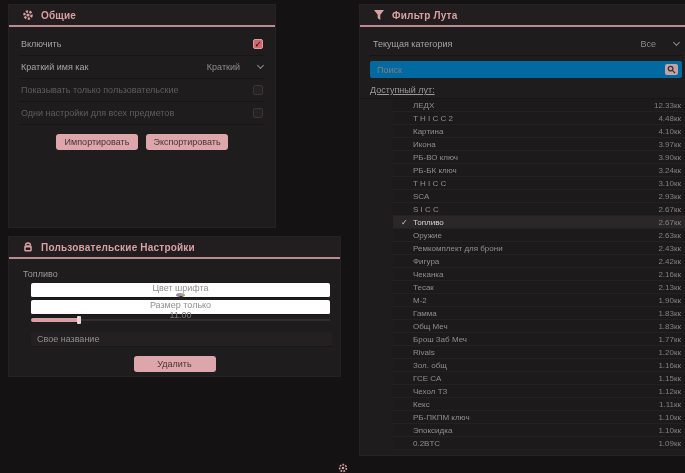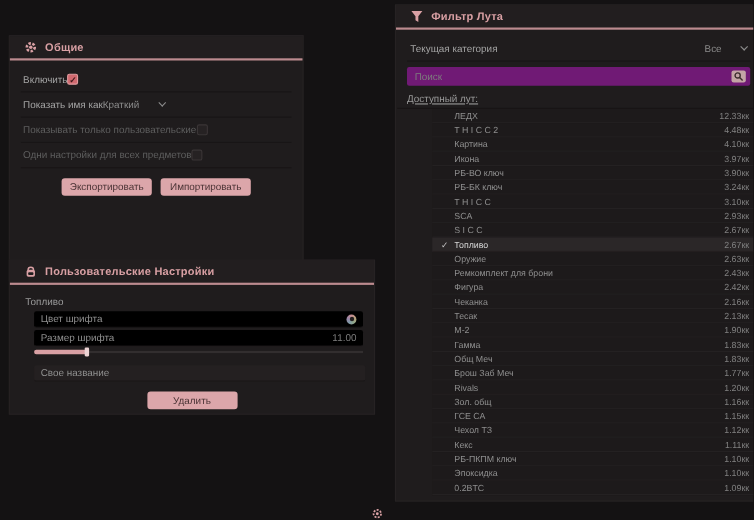--- a/index.html
+++ b/index.html
@@ -1,69 +1,69 @@
 <!DOCTYPE html>
 <html><head>
 <meta charset="utf-8">
 <style>
   html,body{margin:0;padding:0;background:#141213;}
   *{box-sizing:border-box;font-family:"Liberation Sans",sans-serif;}
   #screen{position:relative;width:685px;height:473px;background:#141213;overflow:hidden;}
 
   .panel{position:absolute;background:#1f1c1d;border:1px solid #262223;}
-  #panel-general{left:8px;top:4px;width:268px;height:224px;margin-top:28px;}
+  #panel-general{left:8px;top:4px;width:268px;height:224px;}
   #panel-custom{left:8px;top:236px;width:333px;height:141px;}
   #panel-filter{left:359px;top:4px;width:334px;height:452px;display:flex;flex-direction:column;}
 
   .panel-header{height:22px;display:flex;align-items:center;gap:7px;padding:0 12px;
     border-bottom:2px solid #bc8b8f;background:#221e1f;flex:none;}
   .panel-title{color:#d9a0a4;font-size:10px;font-weight:bold;letter-spacing:.2px;}
   .hicon{width:13px;height:13px;flex:none;display:flex;align-items:center;justify-content:center;}
 
-  .setting-row{display:flex;align-items:center;
+  .setting-row{display:flex;align-items:center;justify-content:space-between;
     height:23px;margin:0 10px;border-bottom:1px solid #181516;padding:0 2px;}
   .setting-label{color:#a4a4a4;font-size:9px;}
   .setting-label.dim{color:#5e5e5e;}
 
   .checkbox{width:10px;height:10px;border:1px solid #3a3536;background:#262223;border-radius:2px;
     display:flex;align-items:center;justify-content:center;font-size:8px;color:transparent;}
   .checkbox.checked{background:#d0696f;border-color:#e09a9e;color:#3c1517;font-weight:bold;}
 
   .dropdown{display:flex;align-items:center;gap:18px;color:#8c8c8c;font-size:9px;}
   .chev{width:5px;height:5px;border-right:1px solid #8c8c8c;border-bottom:1px solid #8c8c8c;
     transform:rotate(45deg);margin-top:-3px;}
 
   .btn{background:#dca6aa;color:#4a3335;font-size:9px;border:none;border-radius:3px;
     padding:3px 0;width:82px;text-align:center;}
   .btn-row{display:flex;justify-content:center;gap:8px;margin-top:9px;}
 
   
   .group-label{color:#9a9a9a;font-size:9px;margin:10px 14px 4px 14px;}
   .field-row{display:flex;align-items:center;justify-content:space-between;height:15px;
-    margin:2px 10px 0 22px;background:#000000;border-bottom:1px solid #181516;padding:0 6px;border-radius:2px;}
+    margin:2px 10px 0 22px;background:#ffffff;border-bottom:1px solid #181516;padding:0 6px;border-radius:2px;flex-direction:column;}
   .field-label{color:#8f8f8f;font-size:9px;}
   .field-value{color:#7d7d7d;font-size:9px;}
   .slider{position:relative;height:8px;margin:1px 10px 2px 22px;}
   .slider .track{position:absolute;left:0;right:0;top:3px;height:2px;background:#322e2f;}
   .slider .fill{position:absolute;left:0;top:2px;height:4px;width:48px;background:#d9a0a4;border-radius:2px;}
   .slider .thumb{position:absolute;left:46px;top:0;width:4px;height:8px;background:#ecd3d4;border-radius:1px;}
   .text-input{display:block;width:301px;height:15px;margin:8px 10px 0 22px;background:#242021;
     border:none;border-bottom:1px solid #181516;border-radius:2px;color:#bdbdbd;font-size:9px;padding:0 6px;}
   .text-input::placeholder{color:#8f8f8f;}
 
   
   .colorwheel{width:9px;height:9px;border-radius:50%;
     background:conic-gradient(#c98f93,#b7a27b,#8fa78c,#7f9aa8,#9b86a8,#c98f93);
     position:relative;}
   .colorwheel::after{content:"";position:absolute;left:2.5px;top:2.5px;width:4px;height:4px;border-radius:50%;background:#242021;}
 
   
   .filter-row{display:flex;align-items:center;justify-content:space-between;height:23px;
     margin:0 10px;border-bottom:1px solid #181516;padding:0 3px;flex:none;}
-  .search-wrap{display:flex;align-items:center;height:17px;margin:5px 10px 0 10px;background:#701a75;
+  .search-wrap{display:flex;align-items:center;height:17px;margin:5px 10px 0 10px;background:#0369a1;
     border-radius:2px;padding:0 4px 0 7px;flex:none;gap:40px;}
   .search-input{flex:1;background:transparent;border:none;color:#bdbdbd;font-size:9px;padding:0;}
   .search-input::placeholder{color:#7d7d7d;}
   .search-btn{width:13px;height:11px;background:#c3a4a6;border-radius:2px;display:flex;
     align-items:center;justify-content:center;flex:none;}
   .avail-label{color:#9a9a9a;font-size:9px;margin:7px 10px 3px 10px;flex:none;text-decoration:underline;}
 
   #loot-list{position:relative;flex:1;margin:0 1px 4px 1px;overflow:hidden;border-top:1px solid #181516;}
   .loot-row{display:flex;align-items:center;height:13px;border-bottom:1px solid #242122;
     padding:0 10px 0 8px;background:#1d1a1b;margin-left:32px;}
@@ -91,40 +91,40 @@
       </span>
       <span class="panel-title">Общие</span>
     </div>
 
     <div class="setting-row" style="margin-top:6px;">
       <span class="setting-label">Включить</span>
       <span class="checkbox checked">✓</span>
     </div>
 
     <div class="setting-row">
-      <span class="setting-label">Показать имя как</span>
+      <span class="setting-label">Краткий имя как</span>
       <span class="dropdown">
         <span>Краткий</span>
         <span class="chev"></span>
       </span>
     </div>
 
     <div class="setting-row">
       <span class="setting-label dim">Показывать только пользовательские</span>
       <span class="checkbox"></span>
     </div>
 
     <div class="setting-row">
       <span class="setting-label dim">Одни настройки для всех предметов</span>
       <span class="checkbox"></span>
     </div>
 
     <div class="btn-row">
+      <button class="btn">Импортировать</button>
       <button class="btn">Экспортировать</button>
-      <button class="btn">Импортировать</button>
     </div>
   </div>
 
   <div class="panel" id="panel-custom">
     <div class="panel-header">
       <span class="hicon">
         <svg width="12" height="12" viewBox="0 0 12 12">
           <path d="M3.5 4.5 a2.5 2.5 0 0 1 5 0" fill="none" stroke="#d9a0a4" stroke-width="1.3"></path>
           <rect x="2.2" y="4.2" width="7.6" height="6.4" rx="1.6" fill="#d9a0a4"></rect>
           <rect x="3.6" y="6.6" width="4.8" height="2.4" rx="0.8" fill="#1f1c1d"></rect>
@@ -134,21 +134,21 @@
     </div>
 
     <div class="group-label">Топливо</div>
 
     <div class="field-row">
       <span class="field-label">Цвет шрифта</span>
       <span class="colorwheel"></span>
     </div>
 
     <div class="field-row">
-      <span class="field-label">Размер шрифта</span>
+      <span class="field-label">Размер только</span>
       <span class="field-value">11.00</span>
     </div>
     <div class="slider">
       <span class="track"></span>
       <span class="fill"></span>
       <span class="thumb"></span>
     </div>
 
     <input class="text-input" placeholder="Свое название" style="">
 

